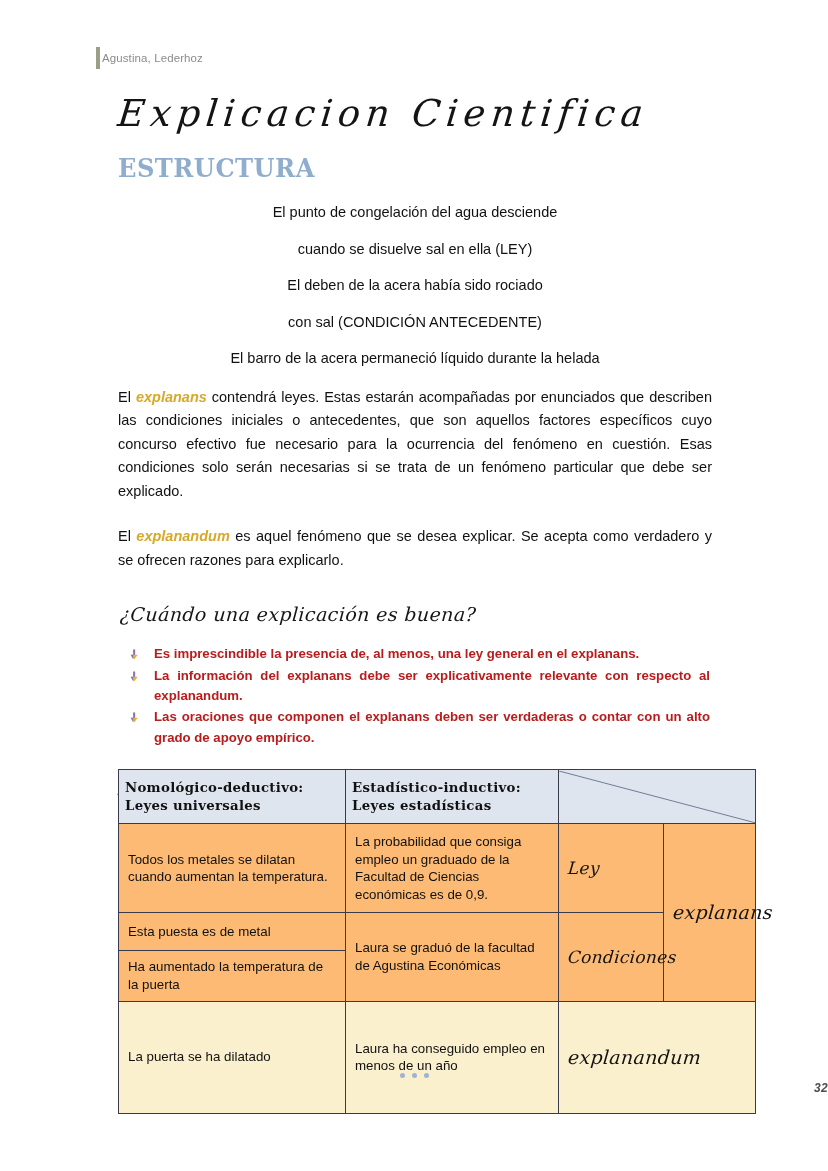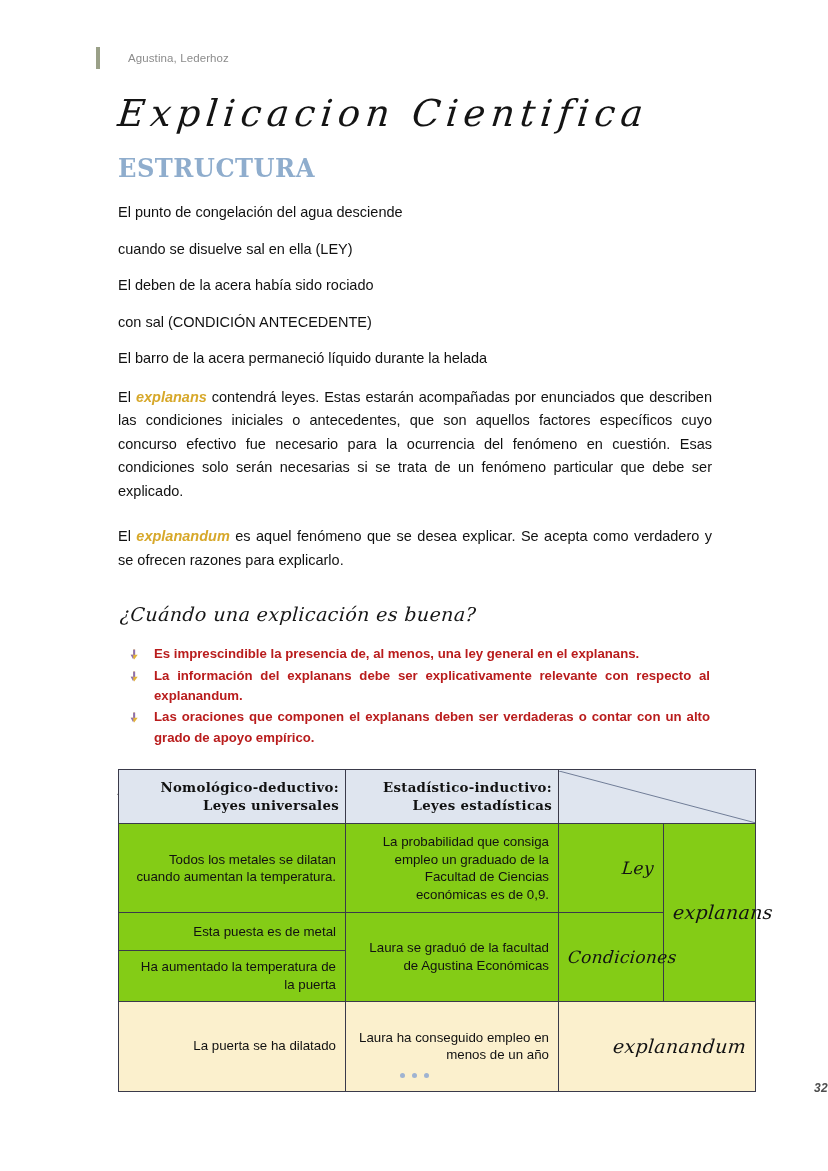--- a/index.html
+++ b/index.html
@@ -13,21 +13,21 @@
     position: relative;
     overflow: hidden;
   }
 
   .page { position: relative; width: 828px; height: 1171px; padding: 0; }
 
   
   .byline-row {
     position: absolute;
     left: 96px; top: 47px;
-    display: flex; align-items: center; gap: 28px;
+    display: flex; align-items: center; gap: 2px;
   }
   .byline-bar {
     width: 4px; height: 22px;
     background: #9aa088;
   }
   .byline-text {
     font-size: 11.5px;
     color: #8c8c8c;
     letter-spacing: .1px;
   }
@@ -64,20 +64,21 @@
     position: absolute;
     left: 118px; top: 203px;
     width: 594px;
   }
 
   .stanza-line {
     font-size: 14.5px;
     line-height: 1.28;
     margin: 0 0 18px 0;
     color: #111;
+    text-align: center;
   }
 
   p.para {
     font-size: 14.5px;
     line-height: 1.62;
     text-align: justify;
     margin: 10px 0 0 0;
     color: #111;
   }
   p.para.second { margin-top: 22px; }
@@ -142,37 +143,37 @@
     width: 637px;
   }
   table.matrix {
     border-collapse: collapse;
     width: 637px;
     table-layout: fixed;
   }
   table.matrix td {
     border: 1px solid #3a3a4a;
     vertical-align: middle;
-    text-align: right;
+    text-align: left;
     font-size: 13.3px;
     line-height: 1.33;
     color: #111;
     padding: 7px 9px;
   }
   .c-head {
     background: #dfe5ef;
     font-family: "DejaVu Serif", serif;
     font-weight: 700;
     font-size: 13.2px;
     letter-spacing: .3px;
     line-height: 1.5;
     padding: 9px 6px !important;
   }
   .c-head .l2 { display:block; }
-  .c-lav { background: #84cc16; }
+  .c-lav { background: #fdba74; }
   .c-yellow { background: #fbf0cd; }
 
   .diag-cell { background:#dfe5ef; padding:0 !important; position:relative; }
   .diag-cell svg { display:block; width:100%; height:100%; }
 
   .script {
     font-family: "DejaVu Serif", serif;
     font-style: italic;
     font-size: 17px;
     letter-spacing: .3px;
@@ -307,21 +308,21 @@
           <td class="c-lav" rowspan="2">
             <span class="script">Condiciones</span>
           </td>
         </tr>
 
         <tr>
           <td class="c-lav" style="height:38px">Ha aumentado la temperatura de la puerta</td>
         </tr>
 
         <tr>
-          <td class="c-yellow" style="height:90px">La puerta se ha dilatado</td>
+          <td class="c-yellow" style="height:112px">La puerta se ha dilatado</td>
           <td class="c-yellow">Laura ha conseguido empleo en menos de un año</td>
           <td class="c-yellow" colspan="2">
             <span class="script big">explanandum</span>
           </td>
         </tr>
       </tbody>
     </table>
   </div>
 
   <div class="footer">

